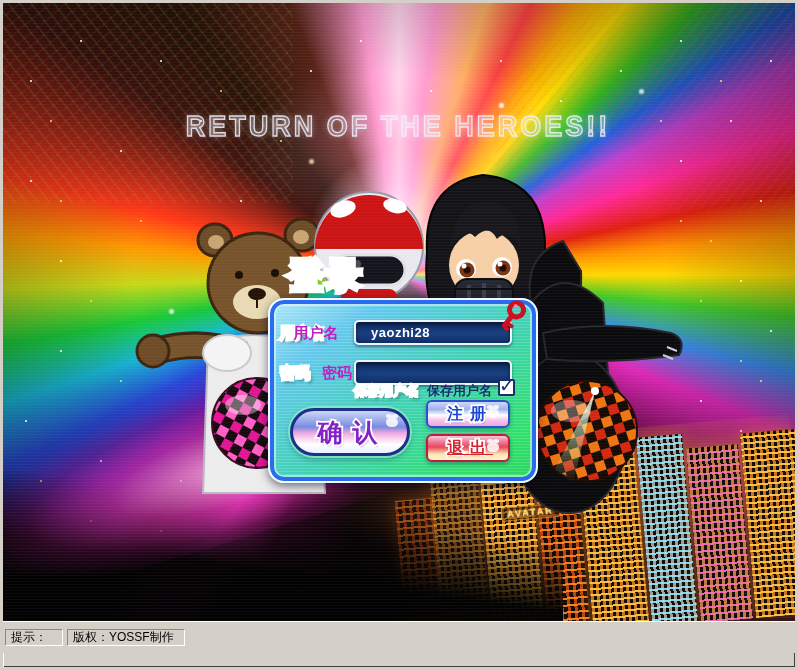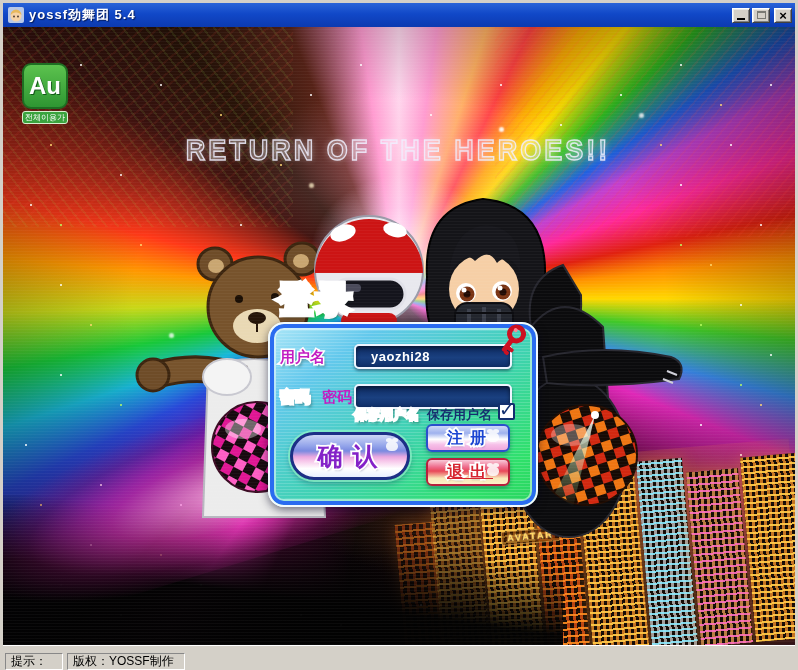--- a/index.html
+++ b/index.html
@@ -100,37 +100,37 @@
 
   .headline { left:150px; top:108px; width:490px; text-align:center; font-weight:bold; font-size:27px;
     letter-spacing:3px; color:rgba(250,250,255,.20); -webkit-text-stroke:1.3px rgba(240,240,255,.85);
     text-shadow:0 0 7px rgba(255,255,255,.4); transform:scaleY(1.12); white-space:nowrap; }
 
   
   .stroke { position:relative; z-index:0; display:inline-block; white-space:nowrap; }
   .stroke::before { content:attr(data-text); position:absolute; left:0; top:0; white-space:nowrap;
     color:#fff; -webkit-text-stroke:4px #fff; z-index:-1; text-shadow:2px 3px 3px rgba(10,40,30,.5); }
 
-  .login-title { left:276px; top:250px; font-size:34px; font-weight:bold; letter-spacing:4px;
+  .login-title { left:286px; top:250px; font-size:34px; font-weight:bold; letter-spacing:4px;
     background:linear-gradient(180deg,#8df04a 0%,#2ad858 40%,#00d4b8 100%);
     -webkit-background-clip:text; background-clip:text; color:transparent; }
   .login-title::before { -webkit-text-stroke:6px #fff; }
 
   
   .panel { left:265px; top:295px; width:270px; height:185px; border-radius:16px;
     border:2px solid #f2fbff;
     background:linear-gradient(145deg,#b0e8f8 0%,#62c8ec 22%,#3fd2b2 55%,#2fe06a 85%,#28d45e 100%);
     box-shadow:inset 0 0 0 4px #2a6cf0, inset 0 0 0 6px rgba(255,255,255,.5), 0 3px 10px rgba(0,0,30,.55); }
   .panel::after { content:""; position:absolute; inset:6px; border-radius:10px; pointer-events:none;
     background:repeating-linear-gradient(0deg, rgba(255,255,255,.16) 0 1px, transparent 1px 3px); }
   .panel * { position:absolute; }
 
   .fld-label { font-size:15px; font-weight:bold; color:#c21ec2; z-index:2; }
   .fld-label.stroke::before { -webkit-text-stroke:3px #fff; }
-  .lbl-user { left:10px; top:24px; width:72px; text-align:left;font-family:Liberation Serif, serif; }
+  .lbl-user { left:10px; top:24px; width:72px; text-align:center;font-family:Liberation Serif, serif; }
   .lbl-pass { left:10px; top:64px; width:72px; text-align:right; }
 
   .fld-input { left:84px; width:158px; height:25px; border-radius:5px; border:2px solid #eef4ff;
     background:linear-gradient(180deg,#0d2a60 0%,#1a4080 55%,#0f2f6a 100%);
     color:#fff; font-weight:bold; font-size:13px; letter-spacing:.5px; padding:0 10px 0 15px;
     box-shadow:0 2px 3px rgba(0,10,40,.45), inset 0 2px 4px rgba(0,0,0,.5); outline:none; z-index:1; }
   .inp-user { top:20px; } .inp-pass { top:60px; }
 
   .key-icon { left:226px; top:0px; width:30px; height:34px; z-index:3; }
 
@@ -164,41 +164,20 @@
     padding:0 5px; display:flex; align-items:center; white-space:nowrap; overflow:hidden; }
   .cell-label { width:58px; flex:0 0 auto; }
   .cell-msg { flex:1 1 auto; }
   .cell-copy { width:118px; flex:0 0 auto; }
 </style>
 </head>
 <body>
 
 <div class="window">
 
-  <div class="titlebar">
-    <svg class="win-icon" viewBox="0 0 16 16">
-      <rect width="16" height="16" rx="2" fill="#b8c8e8"></rect>
-      <circle cx="8" cy="9" r="5.5" fill="#f6d2a6"></circle>
-      <path d="M2.5 8 Q3 3 8 2.5 Q13 3 13.5 8 Q11 5 8 5.5 Q5 5 2.5 8 Z" fill="#e8b85c"></path>
-      <circle cx="6" cy="9.5" r="0.9" fill="#403028"></circle>
-        <circle cx="10" cy="9.5" r="0.9" fill="#403028"></circle>
-    </svg>
-    <span class="title-text">yossf劲舞团 5.4</span>
-    <div class="win-controls">
-      <div class="win-btn">
-          <span class="glyph-min"></span>
-        </div>
-      <div class="win-btn">
-          <span class="glyph-max"></span>
-        </div>
-      <div class="win-btn close">
-          <span class="glyph-close">×</span>
-        </div>
-    </div>
-  </div>
 
   <div class="game">
     <div class="layer burst"></div>
     <div class="layer vignette"></div>
     <div class="layer hatch-tl"></div>
     <div class="layer hatch-tr"></div>
     <div class="layer haze"></div>
     <div class="layer core-glow"></div>
     <div class="layer stars"></div>
     <div class="layer stars2"></div>
@@ -302,24 +281,20 @@
 
       <g>
         <path d="M592 388 L570 480 L552 466 Z" fill="url(#trail)" opacity=".9"></path>
         <circle cx="592" cy="388" r="4" fill="#fff"></circle>
       </g>
     </svg>
 
     <div class="layer scanlines"></div>
 
     
-    <div class="layer au-logo">
-      <div class="au-box">Au</div>
-      <div class="au-caption">전체이용가</div>
-    </div>
 
     
     <div class="layer headline">RETURN OF THE HEROES!!</div>
 
     
     <div class="layer login-title stroke" data-text="登录">登录</div>
 
     
     <div class="layer panel">
       <span class="fld-label lbl-user stroke" data-text="用户名">用户名</span>

